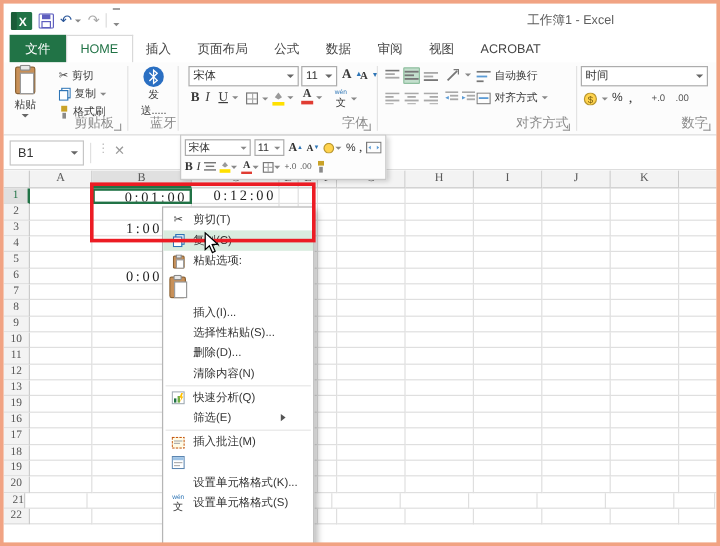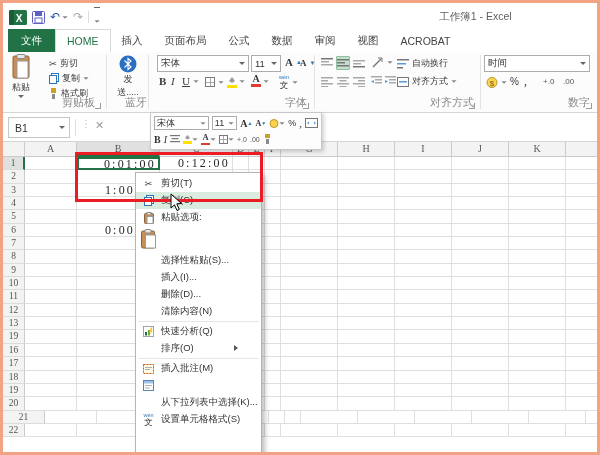--- a/index.html
+++ b/index.html
@@ -642,21 +642,21 @@
       <div class="gc" style="width: 16px;"></div>
       <div class="gc" style="width: 16px;"></div>
       <div class="gc" style="width: 57px;"></div>
       <div class="gc" style="width: 57px;"></div>
       <div class="gc" style="width: 57px;"></div>
       <div class="gc" style="width: 57px;"></div>
       <div class="gc" style="width: 57px;"></div>
       <div class="gc" style="width: 34px;"></div>
     </div>
     <div class="grow">
-      <div class="rh" style="width: 42px;">21</div>
+      <div class="rh" style="width: 18px; text-align: right;">21</div>
       <div class="gc" style="width: 52px;"></div>
       <div class="gc" style="width: 83px;"></div>
       <div class="gc" style="width: 73px;"></div>
       <div class="gc" style="width: 16px;"></div>
       <div class="gc" style="width: 16px;"></div>
       <div class="gc" style="width: 16px;"></div>
       <div class="gc" style="width: 57px;"></div>
       <div class="gc" style="width: 57px;"></div>
       <div class="gc" style="width: 57px;"></div>
       <div class="gc" style="width: 57px;"></div>
@@ -785,25 +785,25 @@
       <span class="ic">
         <svg width="16" height="20">
           <rect x="0.5" y="2" width="13" height="17" rx="1.5" fill="#c89058" stroke="#8a6234"></rect>
           <rect x="4" y="0.5" width="6" height="3.5" rx="1" fill="#e8e8e8" stroke="#8a8a8a"></rect>
           <rect x="4.5" y="6" width="10" height="13" fill="#fff" stroke="#9a9a9a"></rect>
         </svg>
       </span>
     </div>
     <div class="mi">
       <span class="ic"></span>
+      <span class="lbl">插入(I)...</span>
+    </div>
+    <div class="mi">
+      <span class="ic"></span>
       <span class="lbl">选择性粘贴(S)...</span>
-    </div>
-    <div class="mi">
-      <span class="ic"></span>
-      <span class="lbl">插入(I)...</span>
     </div>
     <div class="mi">
       <span class="ic"></span>
       <span class="lbl">删除(D)...</span>
     </div>
     <div class="mi">
       <span class="ic"></span>
       <span class="lbl">清除内容(N)</span>
     </div>
     <div class="msep"></div>
@@ -813,21 +813,21 @@
           <rect x="0.5" y="0.5" width="10" height="10" fill="#fff" stroke="#9aa5ae"></rect>
           <rect x="2" y="6" width="2" height="3.5" fill="#217346"></rect>
           <rect x="5" y="4" width="2" height="5.5" fill="#70ad47"></rect>
           <path d="M8,1.5 L6.5,5.5 L8,5.5 L7,9 L9.8,4.5 L8.4,4.5 L9.5,1.5 Z" fill="#ffc000"></path>
         </svg>
       </span>
       <span class="lbl">快速分析(Q)</span>
     </div>
     <div class="mi">
       <span class="ic"></span>
-      <span class="lbl">排序(O)</span>
+      <span class="lbl">筛选(E)</span>
       <span class="subarr"></span>
     </div>
     <div class="msep"></div>
     <div class="mi">
       <span class="ic">
         <svg width="11" height="10">
           <rect x="0.5" y="0.5" width="10" height="9" fill="#fffbe6" stroke="#c55a11" stroke-dasharray="2 1"></rect>
           <rect x="2" y="3" width="7" height="1" fill="#b0b0b0"></rect>
           <rect x="2" y="5" width="5" height="1" fill="#b0b0b0"></rect>
         </svg>
@@ -839,21 +839,21 @@
         <svg width="11" height="11">
           <rect x="0.5" y="0.5" width="10" height="10" fill="#fff" stroke="#5b85b0"></rect>
           <rect x="1" y="1" width="9" height="2.5" fill="#9dc3e6"></rect>
           <rect x="2" y="5" width="7" height="1" fill="#b0b0b0"></rect>
           <rect x="2" y="7.5" width="5" height="1" fill="#b0b0b0"></rect>
         </svg>
       </span>
     </div>
     <div class="mi">
       <span class="ic"></span>
-      <span class="lbl">从下拉列表中选择(K)...</span>
+      <span class="lbl">设置单元格格式(K)...</span>
     </div>
     <div class="mi">
       <span class="ic">
         <span class="phon">
           <i>wén</i>
           <b>文</b>
         </span>
       </span>
       <span class="lbl">设置单元格格式(S)</span>
     </div>

